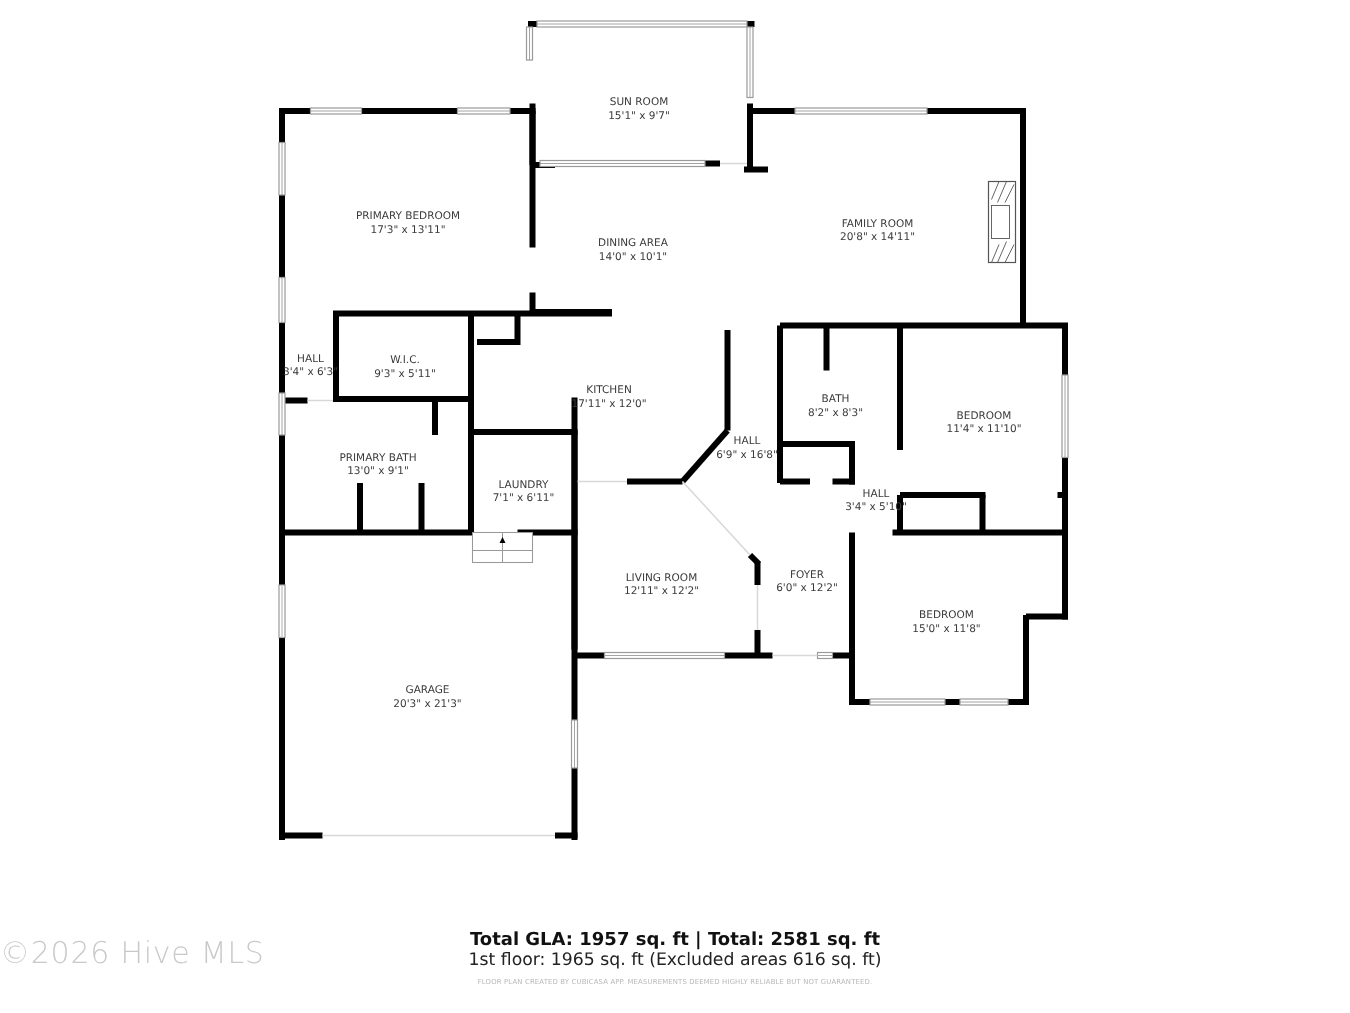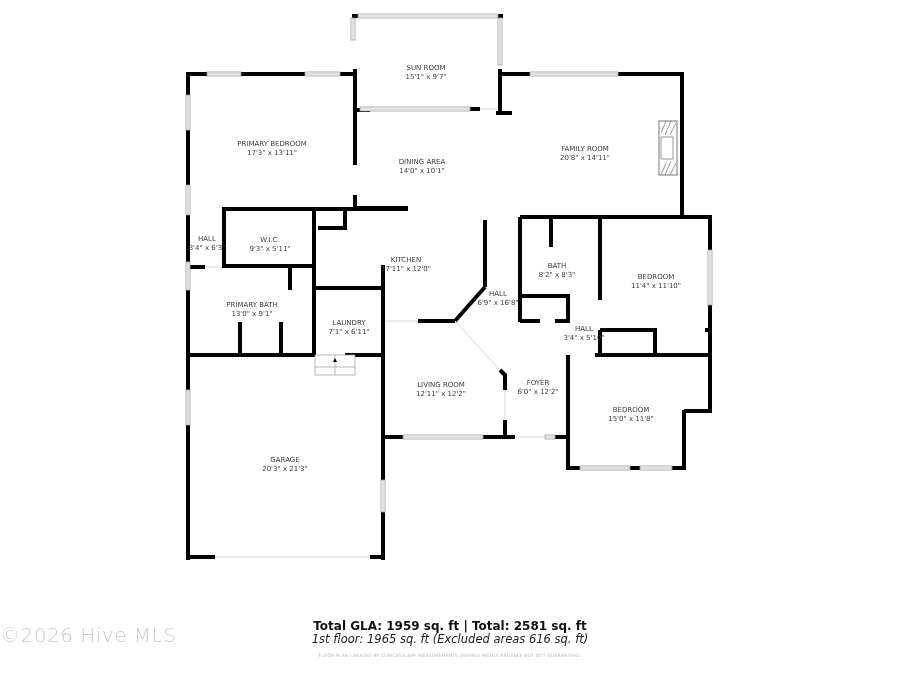--- a/index.html
+++ b/index.html
@@ -6,21 +6,21 @@
   body { width:900px; height:675px; position:relative; overflow:hidden; font-family:"DejaVu Sans", sans-serif; }
   #plan { position:absolute; left:0; top:0; width:900px; height:675px; }
   .wall { fill:#000; }
   .win { fill:#fff; stroke:#9a9a9a; stroke-width:0.8; }
   .win-line { stroke:#9a9a9a; stroke-width:0.6; }
   .open { stroke:#d8d8d8; stroke-width:1; }
   .room-name { font-family:"DejaVu Sans", sans-serif; font-size:7px; fill:#3a3a3a; text-anchor:middle; }
   .room-dim { font-family:"DejaVu Sans", sans-serif; font-size:7px; fill:#3a3a3a; text-anchor:middle; }
   .footer { position:absolute; left:0; width:900px; text-align:center; color:#111; }
   .footer-total { top:619px; font-family:"DejaVu Sans", sans-serif; font-weight:bold; font-size:12px; }
-  .footer-floor { top:632px; font-family:"DejaVu Sans", sans-serif; font-size:11.5px; color:#222;font-style:italic; }
+  .footer-floor { top:632px; font-family:"DejaVu Sans", sans-serif; font-size:11.5px; color:#222; }
   .footer-note { top:653px; font-family:"DejaVu Sans", sans-serif; font-size:4.6px; color:#b8b8b8; letter-spacing:0.1px; }
   .watermark { position:absolute; left:0px; top:623px; font-family:"DejaVu Sans", sans-serif; font-weight:200; font-size:20px; color:#c9c9c9; letter-spacing:0.5px; }
 </style>
 </head>
 <body>
 
 <svg id="plan" viewBox="0 0 900 675" xmlns="http://www.w3.org/2000/svg">
   <g id="walls">
       <rect x="352" y="14" width="6" height="4" class="wall"></rect>
       <rect x="498" y="14" width="5" height="4" class="wall"></rect>
@@ -201,16 +201,16 @@
     <text class="room-dim" x="538" y="394">6'0" x 12'2"</text>
 
     <text class="room-name" x="631" y="412">BEDROOM</text>
     <text class="room-dim" x="631" y="421">15'0" x 11'8"</text>
 
     <text class="room-name" x="285" y="462">GARAGE</text>
     <text class="room-dim" x="285" y="471">20'3" x 21'3"</text>
   </g>
 </svg>
 
-<div class="footer footer-total">Total GLA: 1959 sq. ft | Total: 2581 sq. ft</div>
+<div class="footer footer-total">Total GLA: 1957 sq. ft | Total: 2581 sq. ft</div>
 <div class="footer footer-floor">1st floor: 1965 sq. ft (Excluded areas 616 sq. ft)</div>
 <div class="footer footer-note">FLOOR PLAN CREATED BY CUBICASA APP. MEASUREMENTS DEEMED HIGHLY RELIABLE BUT NOT GUARANTEED.</div>
 <div class="watermark">©2026 Hive MLS</div>
 
 </body></html>

